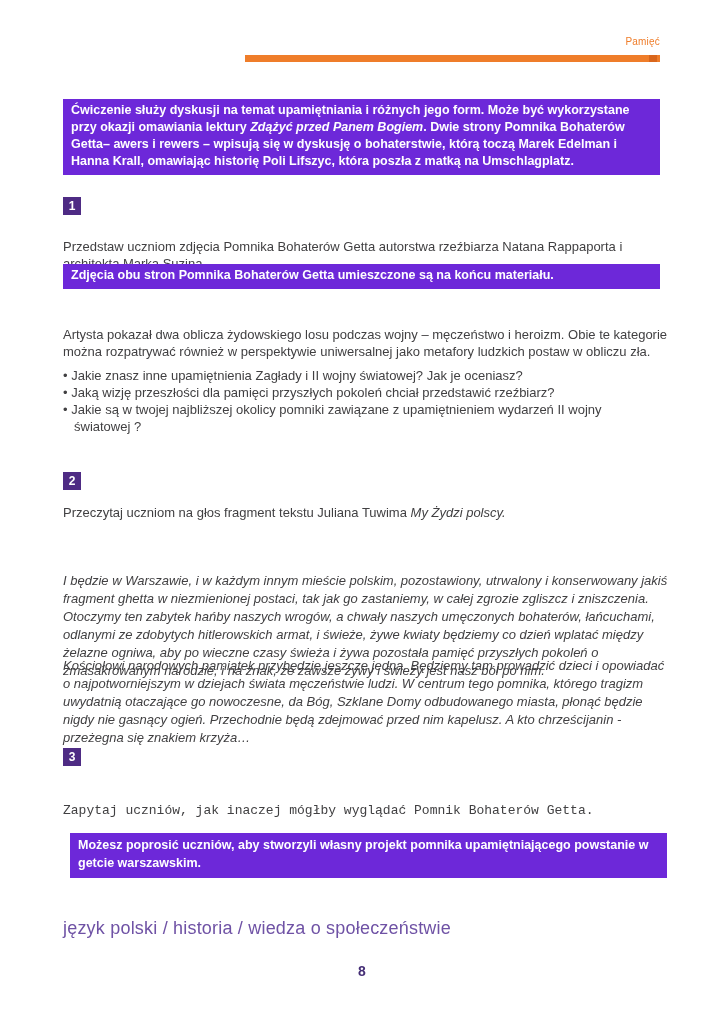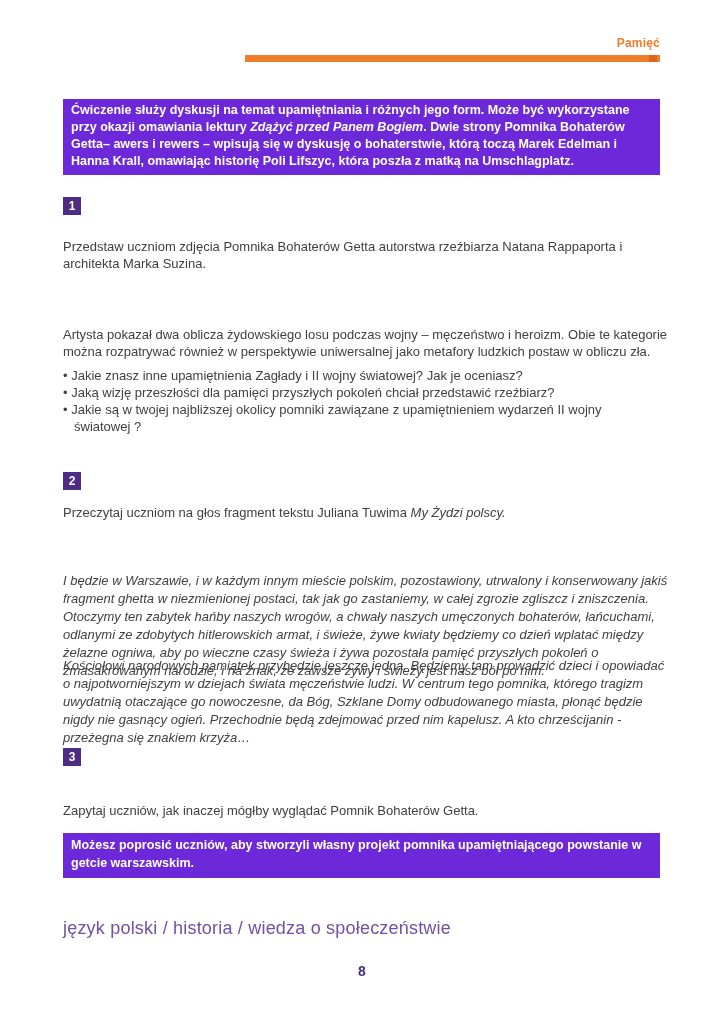--- a/index.html
+++ b/index.html
@@ -7,57 +7,57 @@
     position: relative;
     width: 724px; height: 1024px;
     margin: 0 auto;
     background: #ffffff;
     font-family: "Liberation Sans", "DejaVu Sans", sans-serif;
     color: #414042;
     overflow: hidden;
   }
   .section-label {
     position: absolute; top: 36px; right: 64px;
-    font-size: 12px; font-weight: bold; color: #ef7d2a;
+    font-size: 10px; font-weight: normal; color: #ef7d2a;
     letter-spacing: 0.2px;
   }
   .orange-line {
     position: absolute; top: 55px; left: 245px;
     width: 415px; height: 7px; background: #ef7d2a;
   }
   .orange-line-endcap {
     position: absolute; right: 3px; top: 0;
     width: 8px; height: 7px; background: #d9661c;
   }
   .purple-box {
     position: absolute; left: 63px; width: 597px;
     box-sizing: border-box;
     background: #6d28d9; color: #ffffff;
     font-size: 12.5px; font-weight: bold; line-height: 17px;
     padding: 3px 8px 5px 8px;
   }
   .intro-box { top: 99px; }
   .note-banner { top: 264px; }
-  .tip-banner { top: 833px; line-height: 18px; padding-bottom: 6px; }
+  .tip-banner { top: 833px; line-height: 18px; padding-bottom: 6px; margin-left: 7px; }
   .purple-box i { font-style: italic; }
   .step-square {
     position: absolute; left: 63px;
     width: 18px; height: 18px; background: #4e2b84;
     color: #ffffff; font-size: 12px; font-weight: bold;
     text-align: center; line-height: 18px;
   }
   .step-1 { top: 197px; } .step-2 { top: 472px; } .step-3 { top: 748px; }
   .body-text {
     position: absolute; left: 63px; width: 606px;
     font-size: 13px; line-height: 17px; color: #414042;
   }
   .step1-text { top: 225px; }
   .analysis   { top: 306px; margin-top: 20px; }
   .step2-text { top: 498px; margin-top: 6px; }
-  .step3-text { top: 789px; }
+  .step3-text { top: 789px; font-family: Liberation Mono, monospace; }
   .discussion { top: 367px; width: 570px; }
   .discussion ul { list-style: none; margin: 0; padding: 0; }
   .discussion li { padding-left: 11px; text-indent: -11px; }
   .quote {
     position: absolute; left: 63px; width: 612px;
     font-size: 13px; font-style: italic; line-height: 18px; color: #414042;
   }
   .quote-1 { top: 539px; margin-top: 33px; }
   .quote-2 { top: 644px; }
   .footer-subjects {
@@ -82,20 +82,21 @@
   </div>
 
   <div class="purple-box intro-box">
     <span>Ćwiczenie służy dyskusji na temat upamiętniania i różnych jego form. Może być wykorzystane przy okazji omawiania lektury </span><i>Zdążyć przed Panem Bogiem</i><span>. Dwie strony Pomnika Bohaterów Getta– awers i rewers – wpisują się w dyskusję o bohaterstwie, którą toczą Marek Edelman i Hanna Krall, omawiając historię Poli Lifszyc, która poszła z matką na Umschlagplatz.</span>
   </div>
 
   <div class="step-square step-1">1</div>
 
   <p class="body-text step1-text">Przedstaw uczniom zdjęcia Pomnika Bohaterów Getta autorstwa rzeźbiarza Natana Rappaporta i architekta Marka Suzina.</p>
 
+  <div class="purple-box note-banner">Zdjęcia obu stron Pomnika Bohaterów Getta umieszczone są na końcu materiału.</div>
 
   <p class="body-text analysis">Artysta  pokazał dwa oblicza żydowskiego losu podczas wojny  – męczeństwo i heroizm. Obie te kategorie można rozpatrywać również w perspektywie uniwersalnej jako metafory ludzkich postaw w obliczu zła.</p>
 
   <div class="body-text discussion">
     <ul>
       <li><span>•</span> <span>Jakie znasz inne upamiętnienia Zagłady i II wojny światowej? Jak je oceniasz?</span></li>
       <li><span>•</span> <span>Jaką wizję przeszłości dla pamięci przyszłych pokoleń chciał przedstawić rzeźbiarz?</span></li>
       <li><span>•</span> <span>Jakie są w twojej najbliższej okolicy pomniki zawiązane z upamiętnieniem wydarzeń II wojny  światowej ?</span></li>
     </ul>
   </div>

